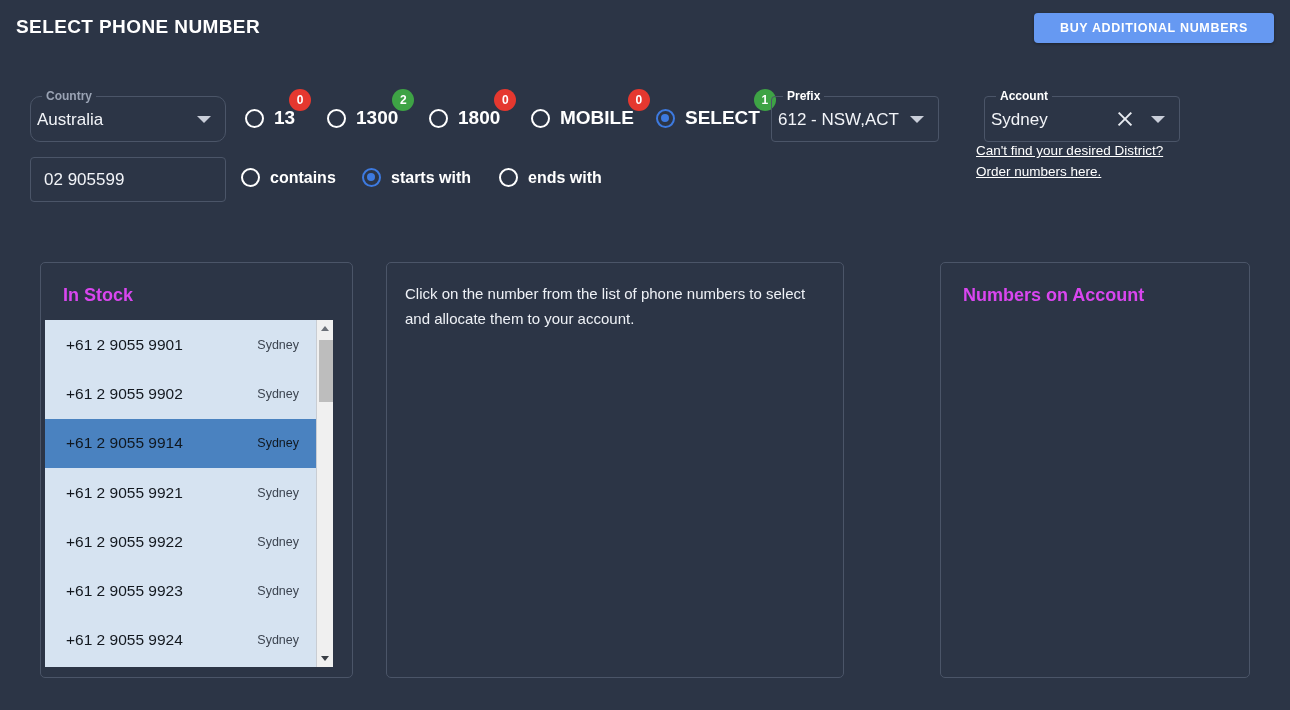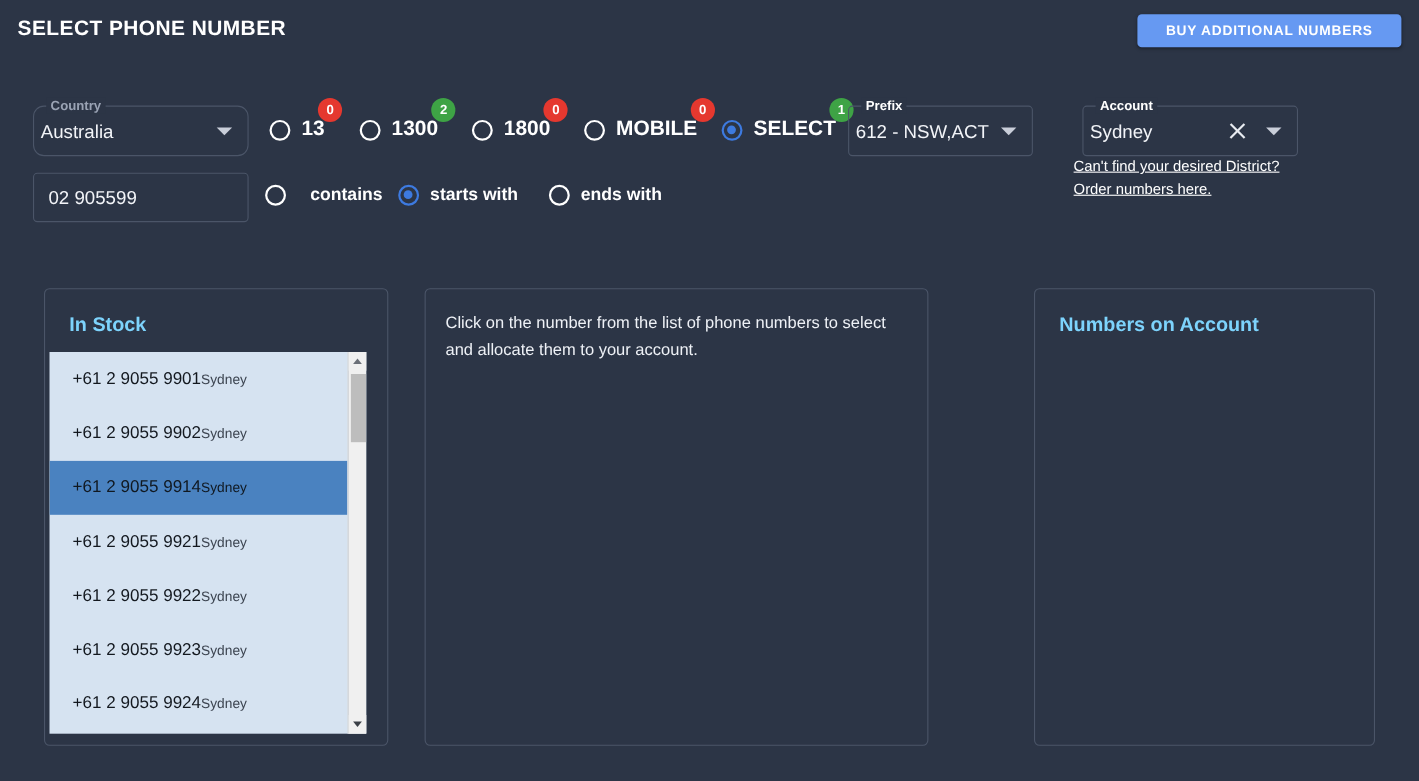--- a/index.html
+++ b/index.html
@@ -115,38 +115,38 @@
 
   
   .panel {
     position:absolute;
     border:1px solid #4b5568;
     border-radius:5px;
     background:#2c3546;
   }
   .panel-title {
     position:absolute; left:22px; top:22px;
-    font-size:18px; font-weight:bold; color:#7dd3fc;
+    font-size:18px; font-weight:bold; color:#d946ef;
   }
   .panel-note {
     position:absolute; left:18px; top:18px; right:18px;
     font-size:15px; line-height:25px; color:#eef1f6;
   }
 
   
   .list-wrap {
     position:absolute; left:4px; top:57px;
     width:288px; height:347px;
     background:#d6e3f1;
     overflow:hidden;
   }
   .list-scrollport { position:absolute; left:0; top:0; right:17px; bottom:0; overflow:hidden; }
   .list-row {
     position:relative; height:49.3px;
-    display:flex; align-items:center; 
+    display:flex; align-items:center; justify-content:space-between;
     padding:0 17px 0 21px;
     cursor:pointer;
     color:#1d2330;
   }
   .list-row.selected { background:#4a82c0; }
   .row-number { font-size:15.5px; color:#13181f; }
   .row-district { font-size:12.5px; color:#3c4450; }
   .list-row.selected .row-number,
   .list-row.selected .row-district { color:#101820; }
 
@@ -228,21 +228,21 @@
   <span class="value">Sydney</span>
   <span class="clear-x" style="right:44px;"></span>
   <span class="caret" style="right:14px;"></span>
 </div>
 
 <a class="helper-link" style="top:143px;">Can't find your desired District?</a>
 <a class="helper-link" style="top:164px;">Order numbers here.</a>
 
 <input class="search-input" type="text" value="02 905599" style="">
 
-<div class="radio-item" style="left:241px; top:168px;gap:12px;">
+<div class="radio-item" style="left:241px; top:168px;">
   <span class="radio"></span>
   <span class="radio-label small">contains</span>
 </div>
 
 <div class="radio-item" style="left:362px; top:168px;">
   <span class="radio on"></span>
   <span class="radio-label small">starts with</span>
 </div>
 
 <div class="radio-item" style="left:499px; top:168px;">

